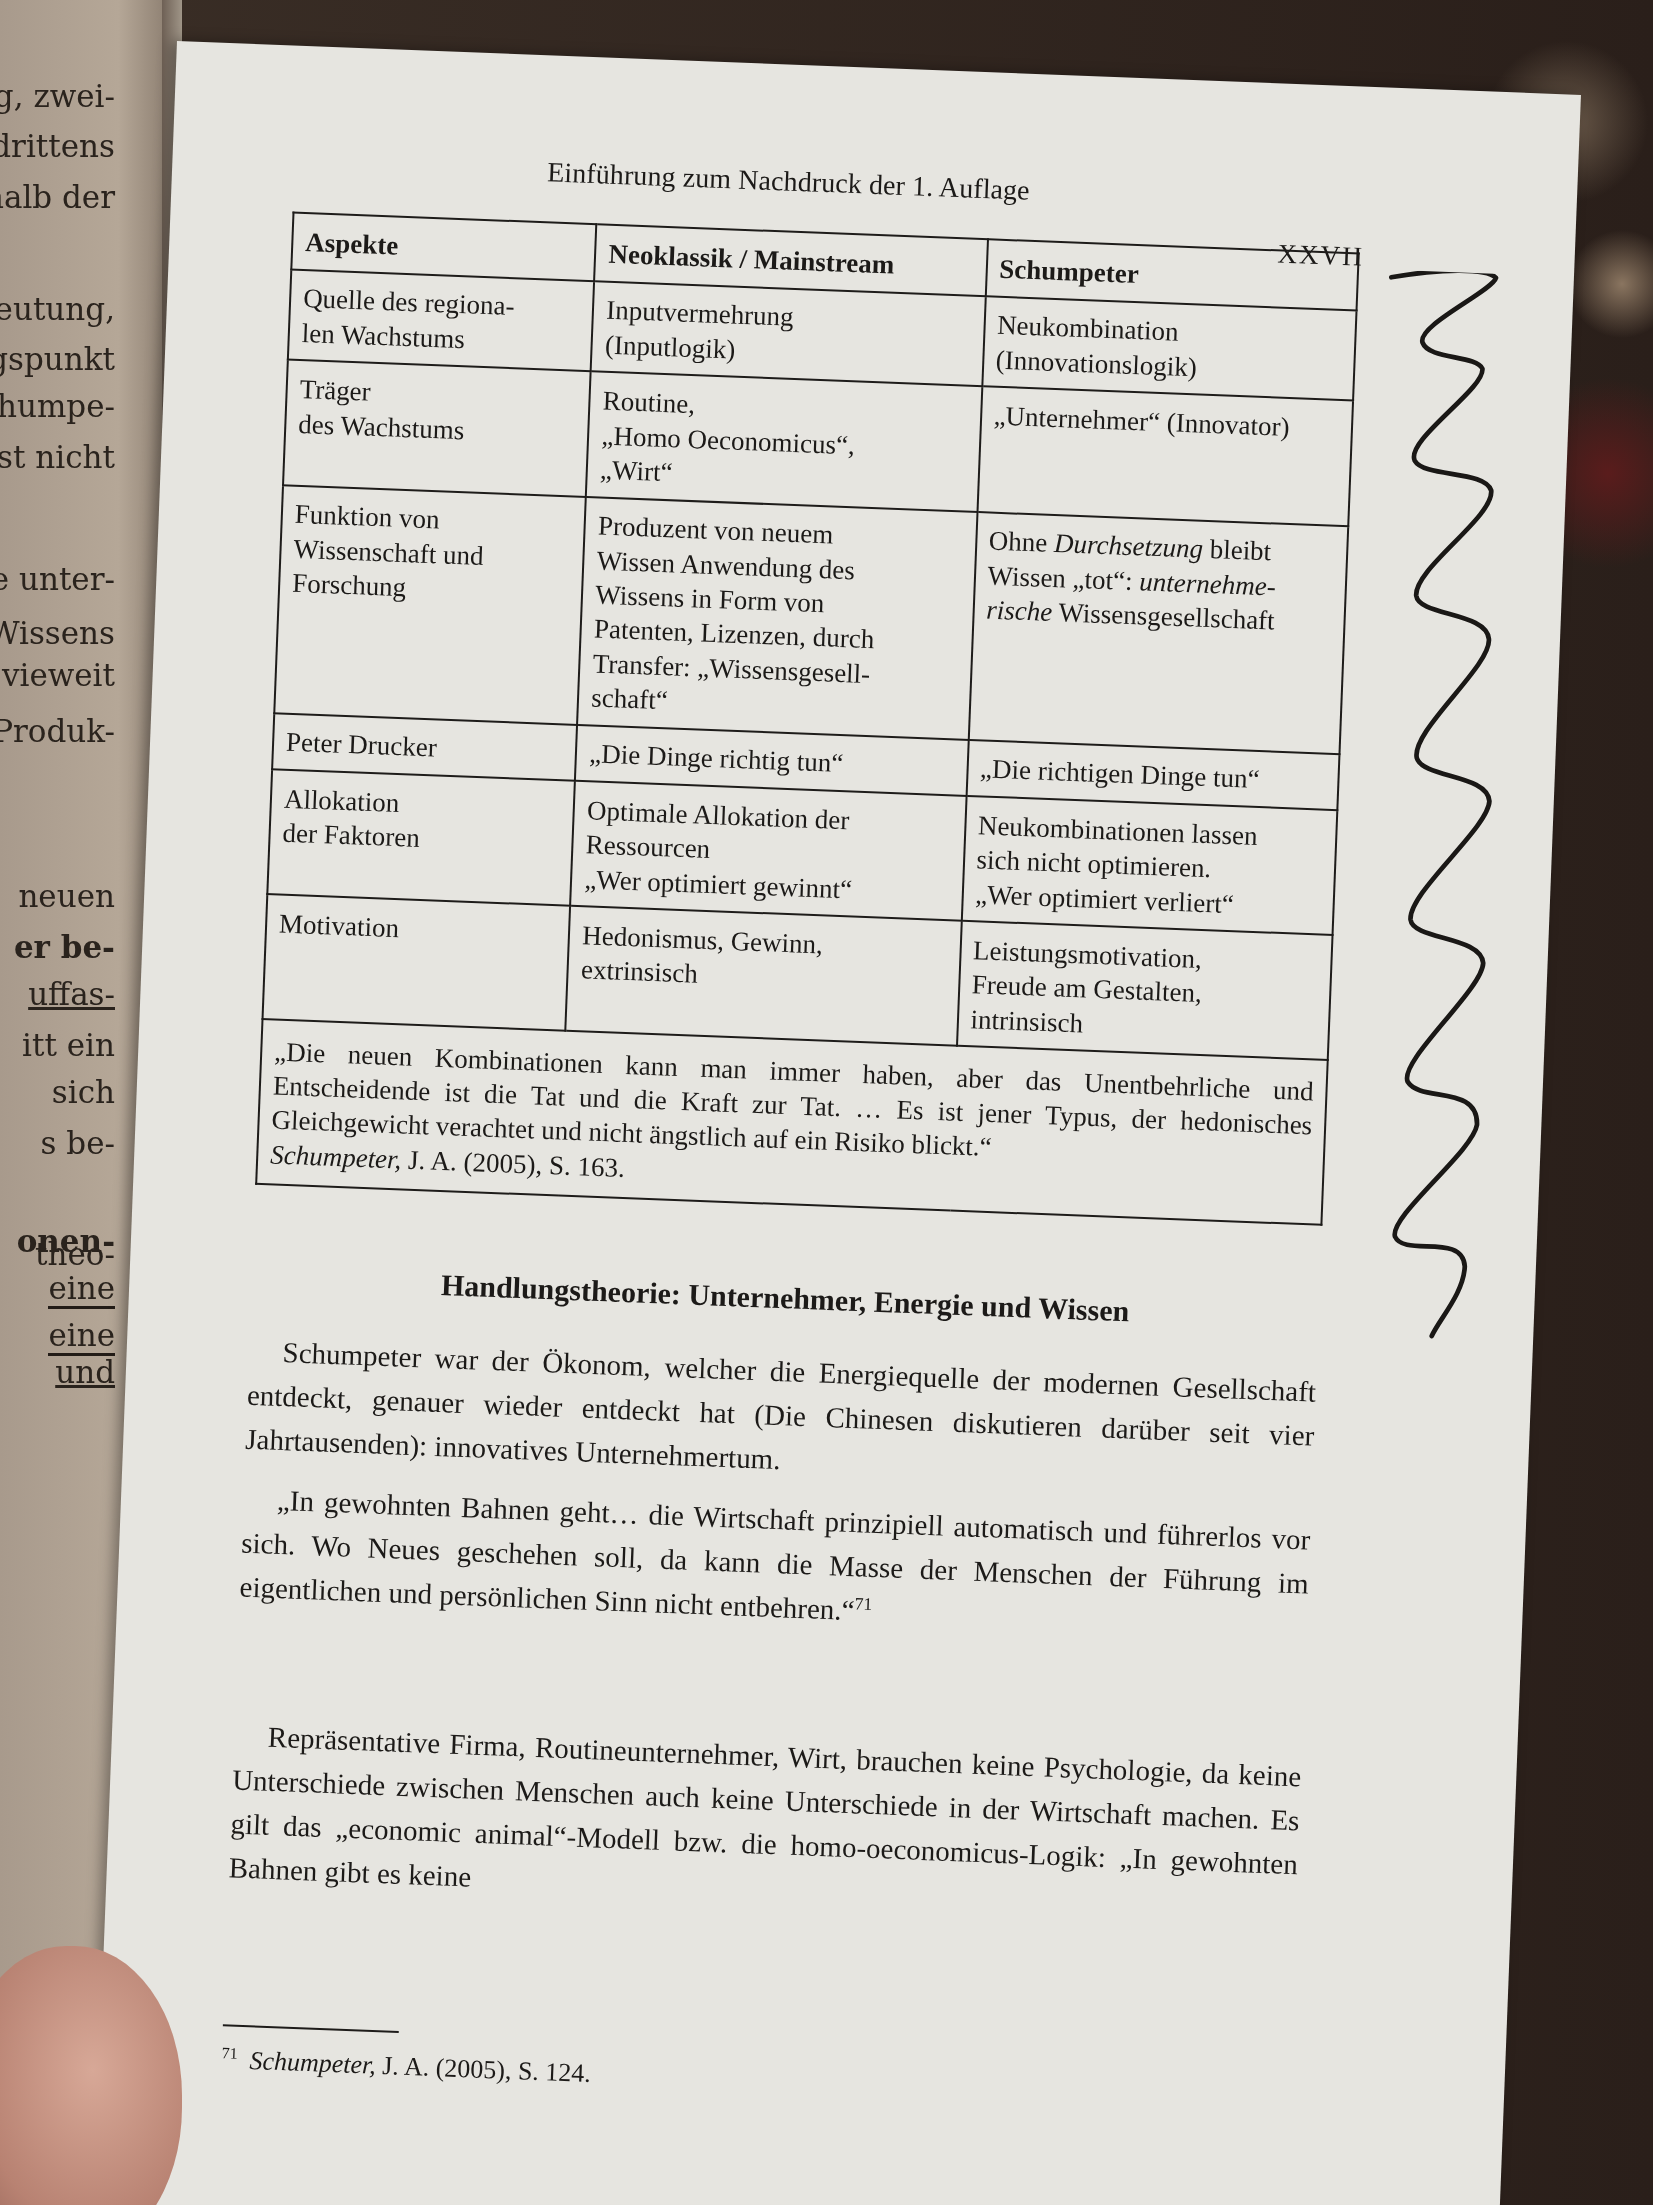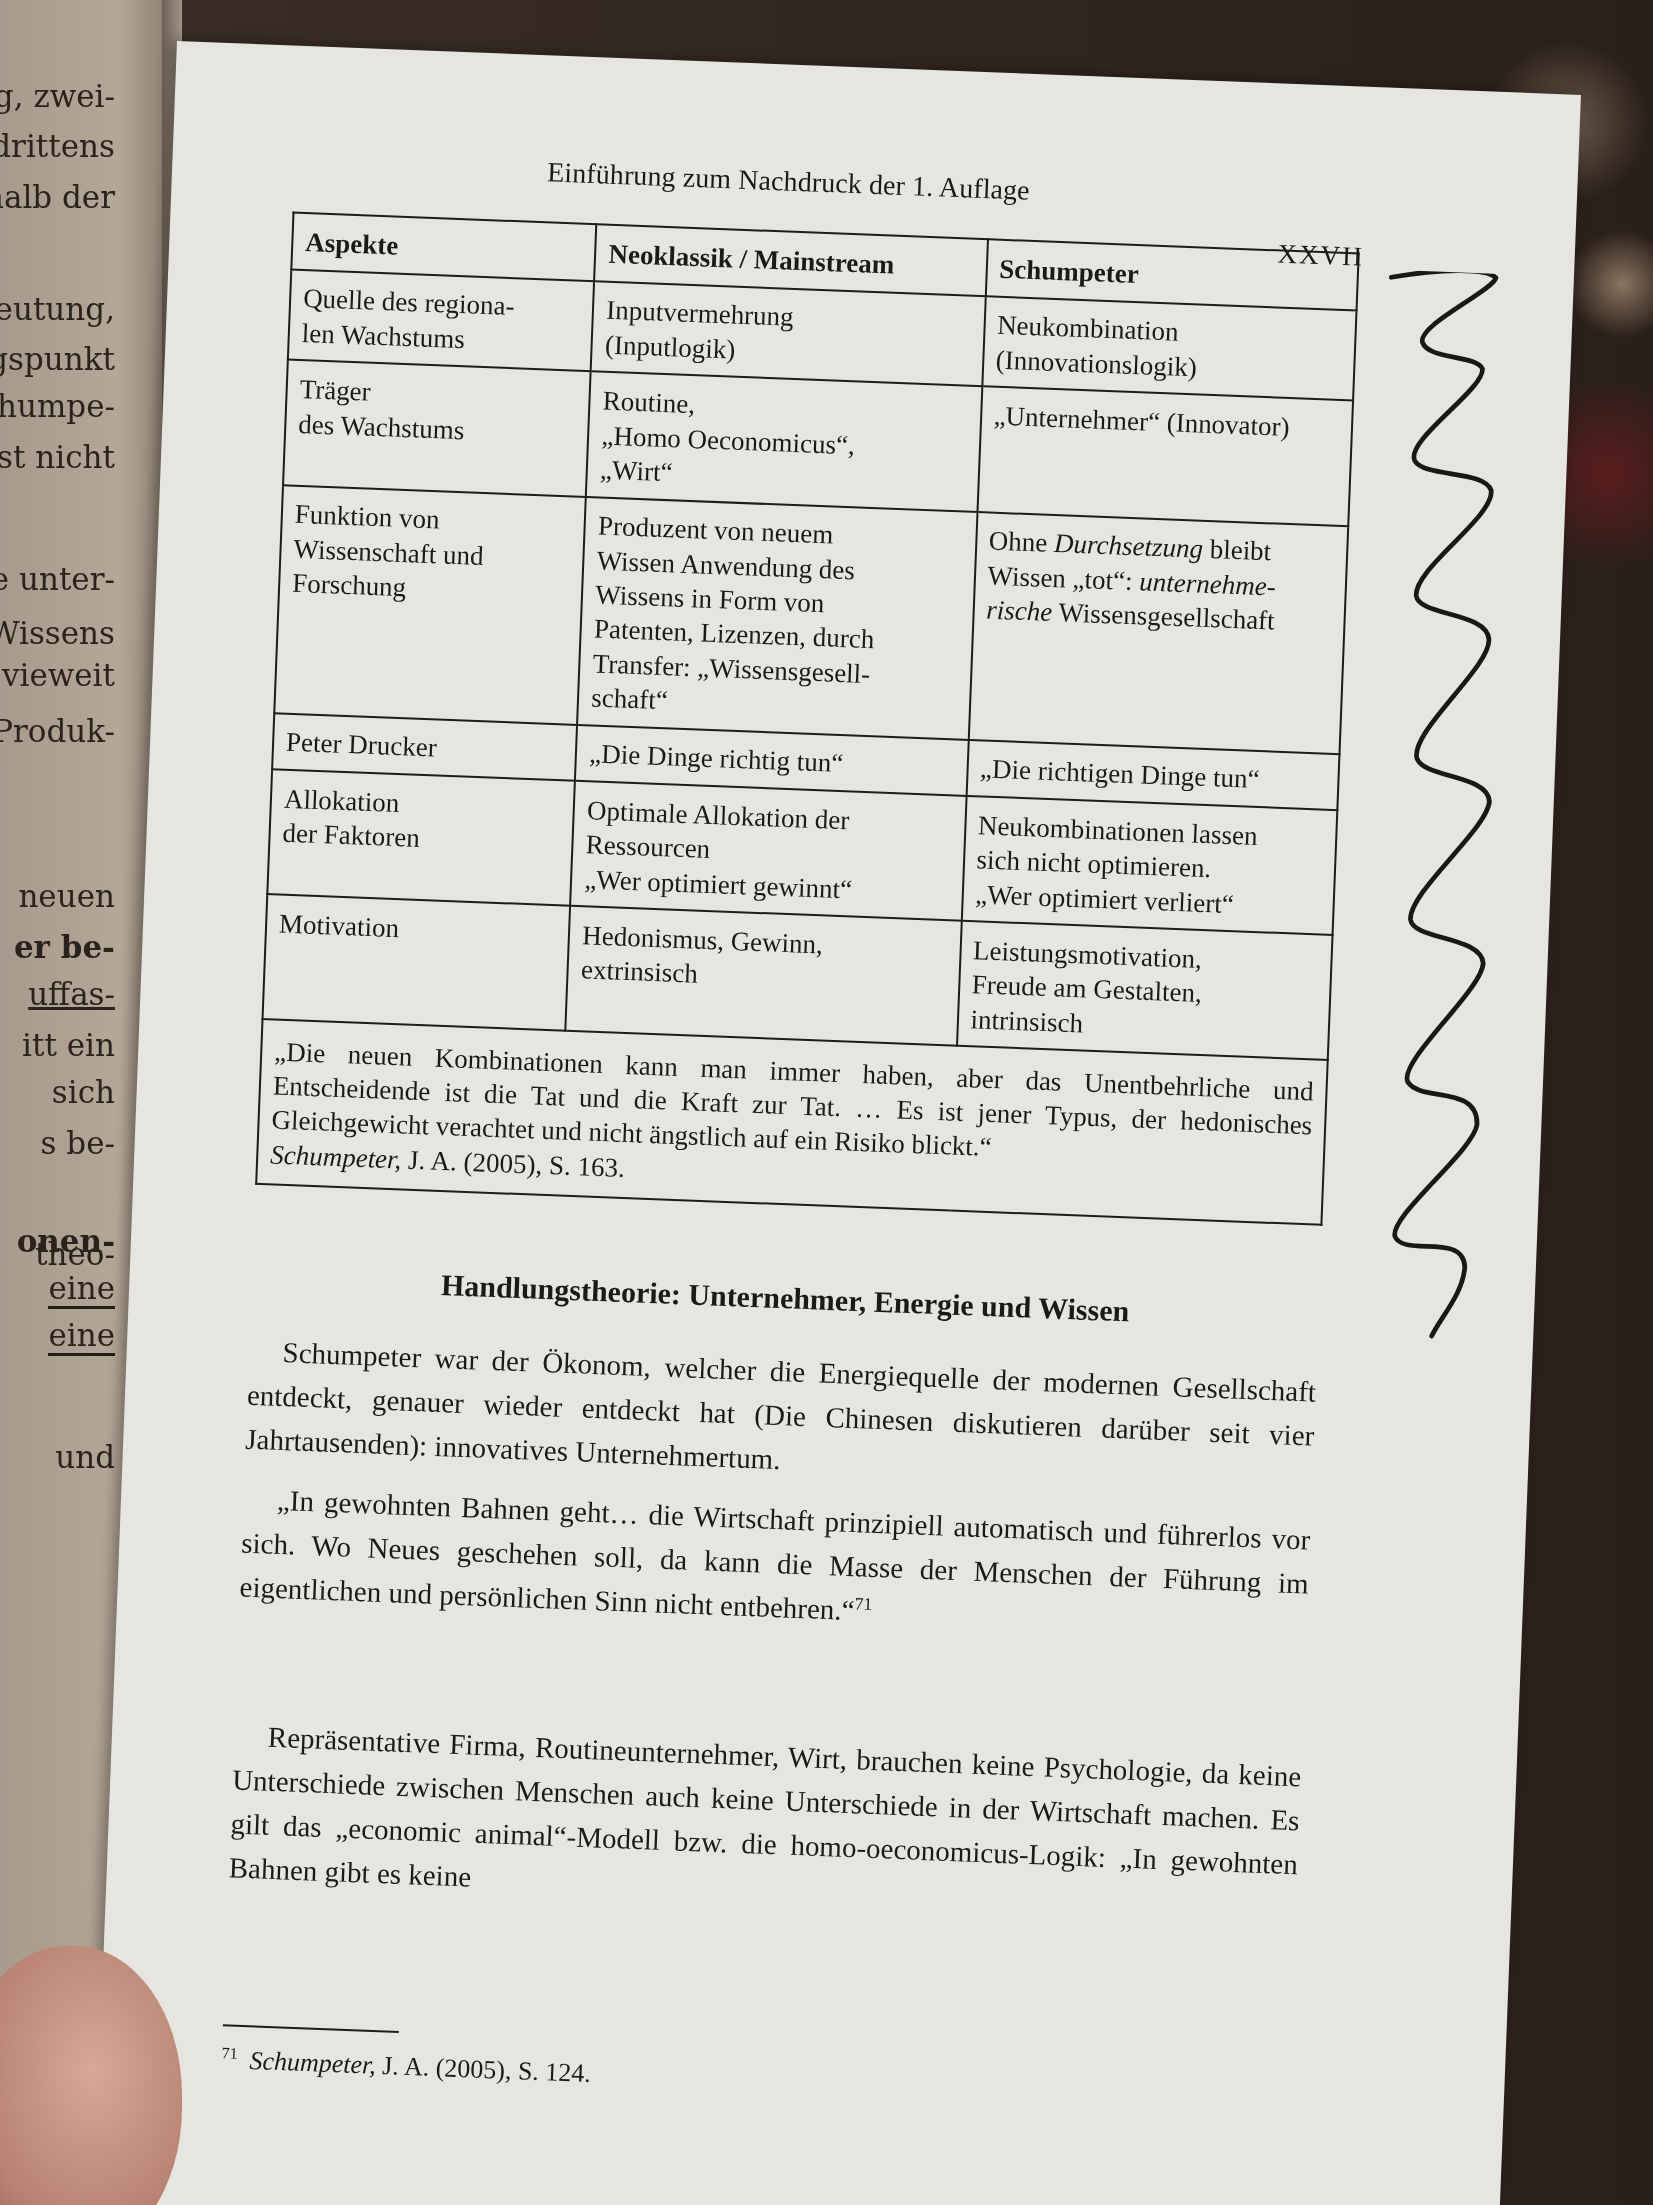--- a/index.html
+++ b/index.html
@@ -129,21 +129,21 @@
     <div class="frag" style="top: 878px;">neuen</div>
     <div class="frag" style="top: 929px; font-weight: bold;">er be-</div>
     <div class="frag" style="top: 976px; text-decoration: underline;">uffas-</div>
     <div class="frag" style="top: 1027px;">itt ein</div>
     <div class="frag" style="top: 1074px;">sich</div>
     <div class="frag" style="top: 1125px;">s be-</div>
     <div class="frag" style="top: 1236px;">theo-</div>
     <div class="frag" style="top: 1223px; font-weight: bold;">onen-</div>
     <div class="frag ul" style="top: 1270px;">eine</div>
     <div class="frag ul" style="top: 1317px;">eine</div>
-    <div class="frag" style="top: 1439px;">und</div>
+    <div class="frag" style="top: 1354px; text-decoration: underline;">und</div>
   </div>
 <div class="gutter"></div>
 
 <div class="page">
   <div class="running-head">Einführung zum Nachdruck der 1. Auflage</div>
   <div class="page-number">XXVII</div>
 
   <table class="cmp-table">
     <thead>
       <tr>

